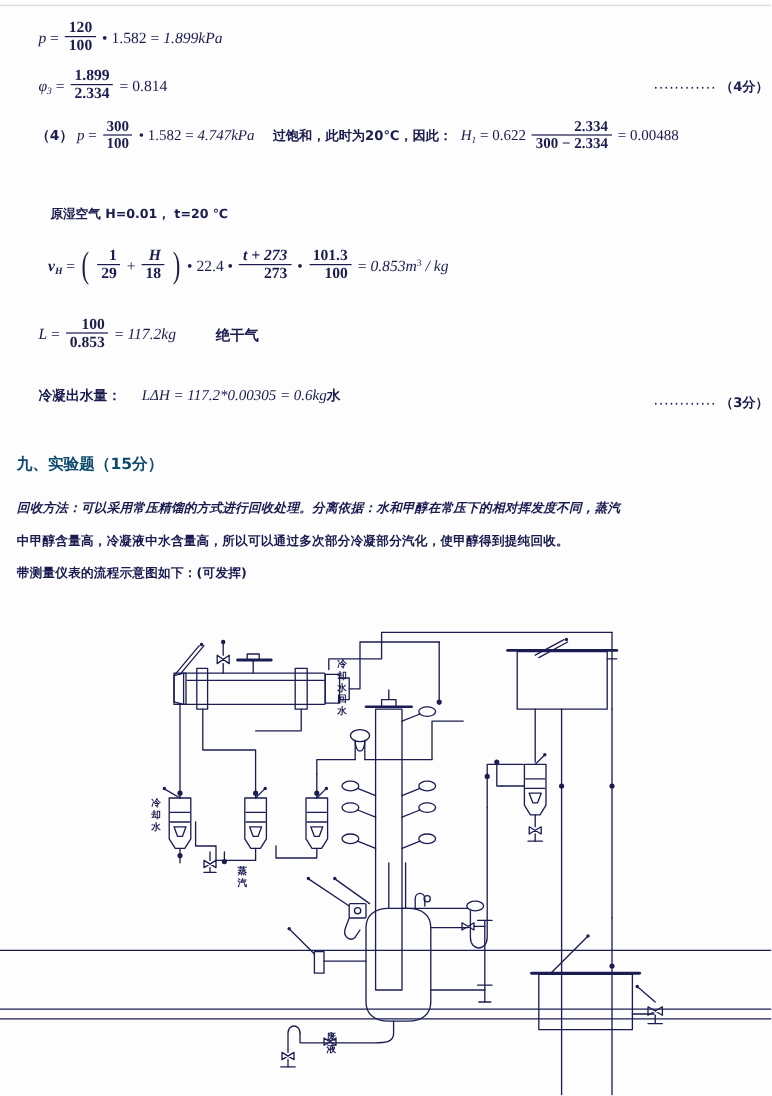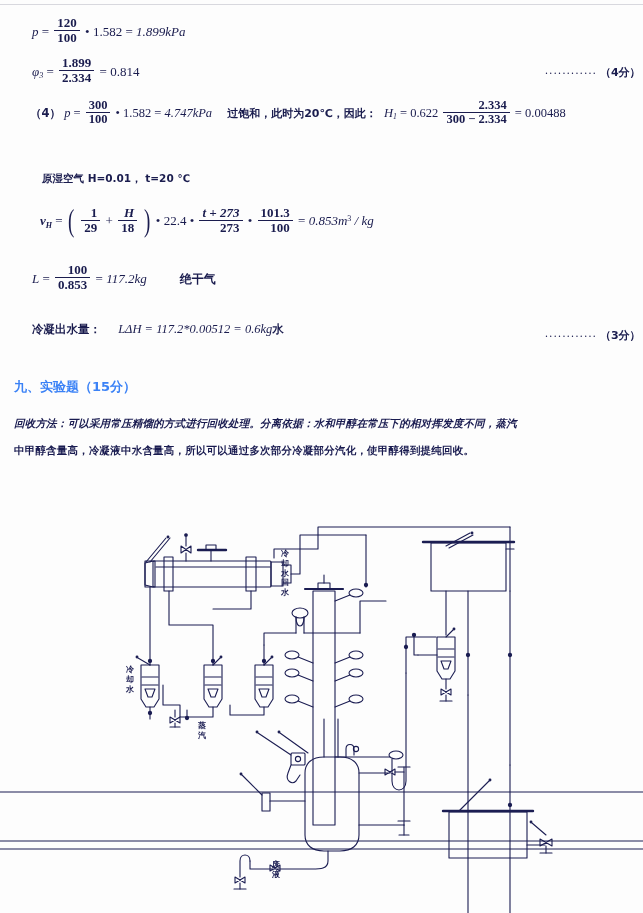--- a/index.html
+++ b/index.html
@@ -82,21 +82,21 @@
   .dots {
     letter-spacing: 1.4px;
     font-size: 11px;
   }
 
   
   .heading-cn {
     position: absolute;
     font-family: "DejaVu Sans", "Liberation Sans", sans-serif;
     font-weight: bold;
-    color: #3b82f6;
+    color: #0c4a6e;
   }
   .prose-cn {
     position: absolute;
     font-family: "DejaVu Sans", "Liberation Sans", sans-serif;
     font-weight: bold;
     color: #191b50;
     letter-spacing: 0.2px;
     white-space: nowrap;
   }
 
@@ -230,32 +230,33 @@
       <span class="num">100</span>
       <span class="den">0.853</span>
     </span>
     <span>=</span>
     <span class="it">117.2kg</span><span class="cn" style="font-size:12px;padding-left:33px;">绝干气</span>
   </div>
 
 
   <div class="mathblock" style="left:32px; top:322px; font-size:12.5px;">
     <span class="cn" style="font-size:11.5px;">冷凝出水量：</span>
-    <span class="it" style="margin-left:14px;">LΔH = 117.2*0.00512 = 0.6kg</span><span class="cn" style="font-size:11.5px;">水</span>
+    <span class="it" style="margin-left:14px;">LΔH = 117.2*0.00305 = 0.6kg</span><span class="cn" style="font-size:11.5px;">水</span>
   </div>
 
   <div class="mathblock" style="left:545px; top:327px; font-size:11px;">
     <span class="dots">‧‧‧‧‧‧‧‧‧‧‧‧</span>
     <span class="cn" style="font-size:11px;">（3分）</span>
   </div>
 
   <div class="heading-cn" style="left:14px; top:378px; font-size:13px;">九、实验题（15分）</div>
 
   <div class="prose-cn" style="left:14px; top:417px; font-size:10.5px;font-style:italic;">回收方法：可以采用常压精馏的方式进行回收处理。分离依据：水和甲醇在常压下的相对挥发度不同，蒸汽</div>
   <div class="prose-cn" style="left:14px; top:444px; font-size:10.5px;">中甲醇含量高，冷凝液中水含量高，所以可以通过多次部分冷凝部分汽化，使甲醇得到提纯回收。</div>
+  <div class="prose-cn" style="left:14px; top:471px; font-size:10.5px;">带测量仪表的流程示意图如下：(可发挥)</div>
 
   <div id="diagram">
     <svg width="643" height="408" viewBox="0 0 643 408" aria-hidden="true">
       <g stroke="#1b1d52" fill="none" stroke-width="1.1" stroke-linecap="round" stroke-linejoin="round">
 
         <g>
           <rect x="153" y="56" width="118" height="26" rx="1"></rect>
           <path d="M153 56 L145 58 L145 80 L153 82"></path>
           <rect x="145" y="56" width="10" height="26"></rect>
           <rect x="164" y="52" width="9" height="34"></rect>

